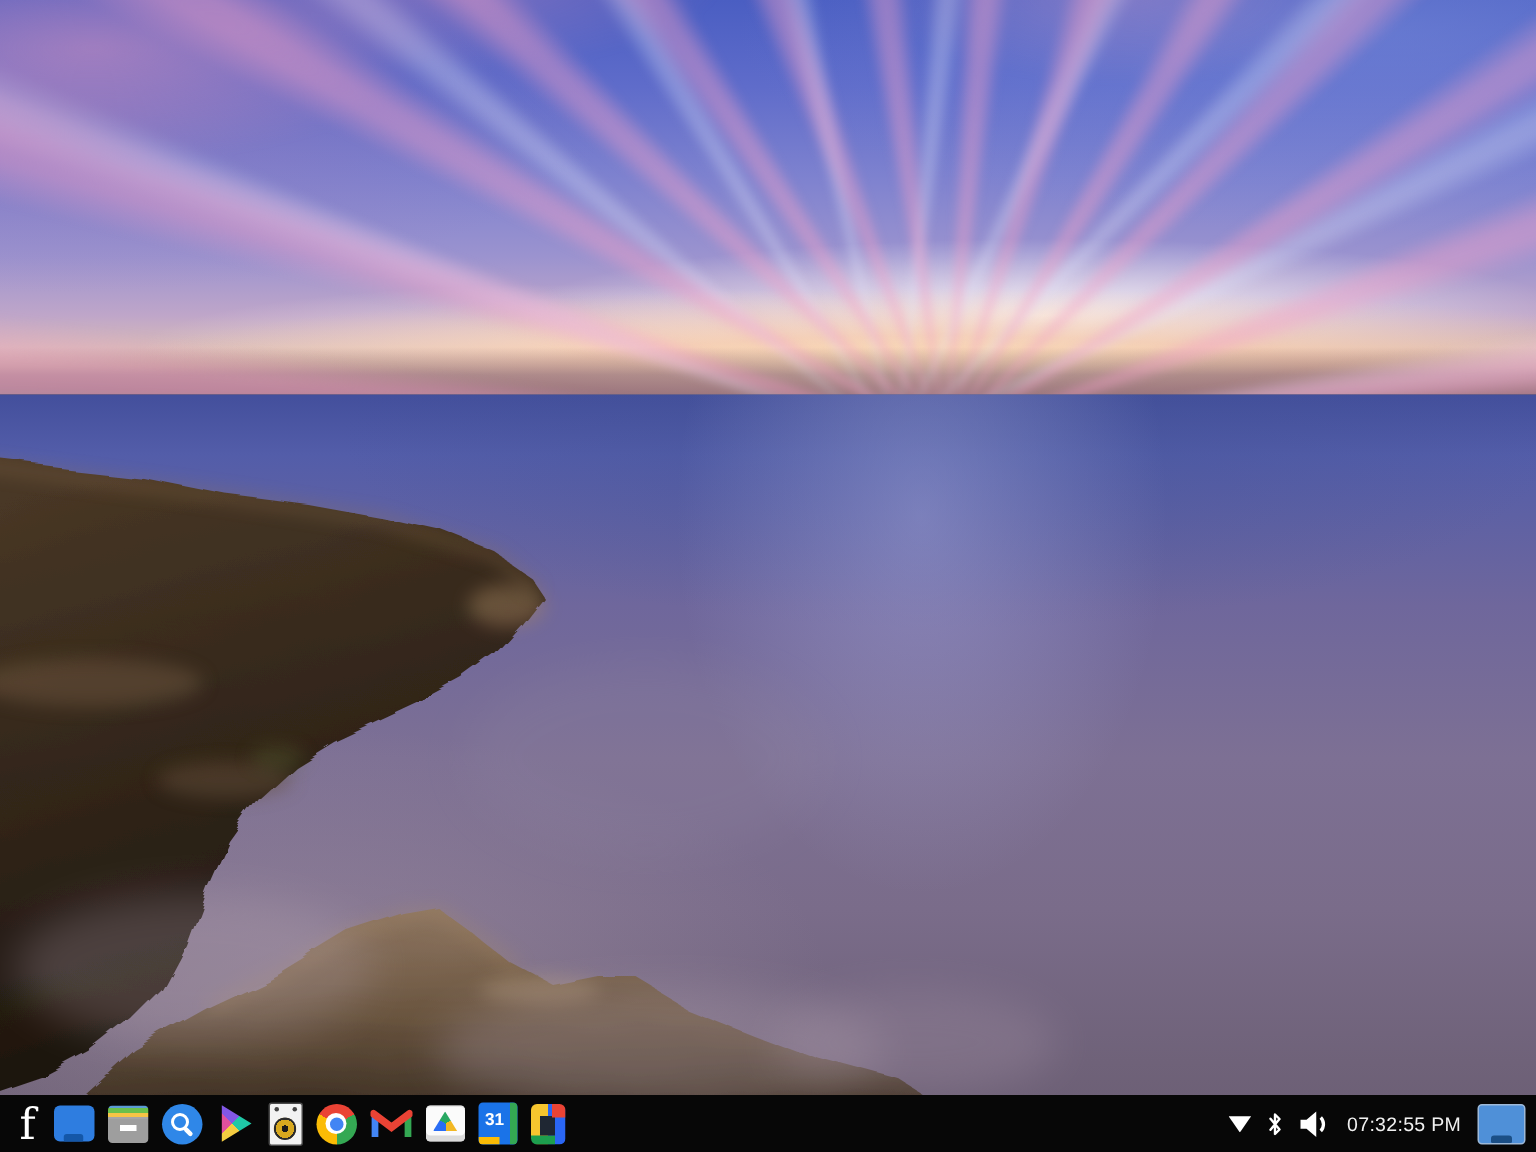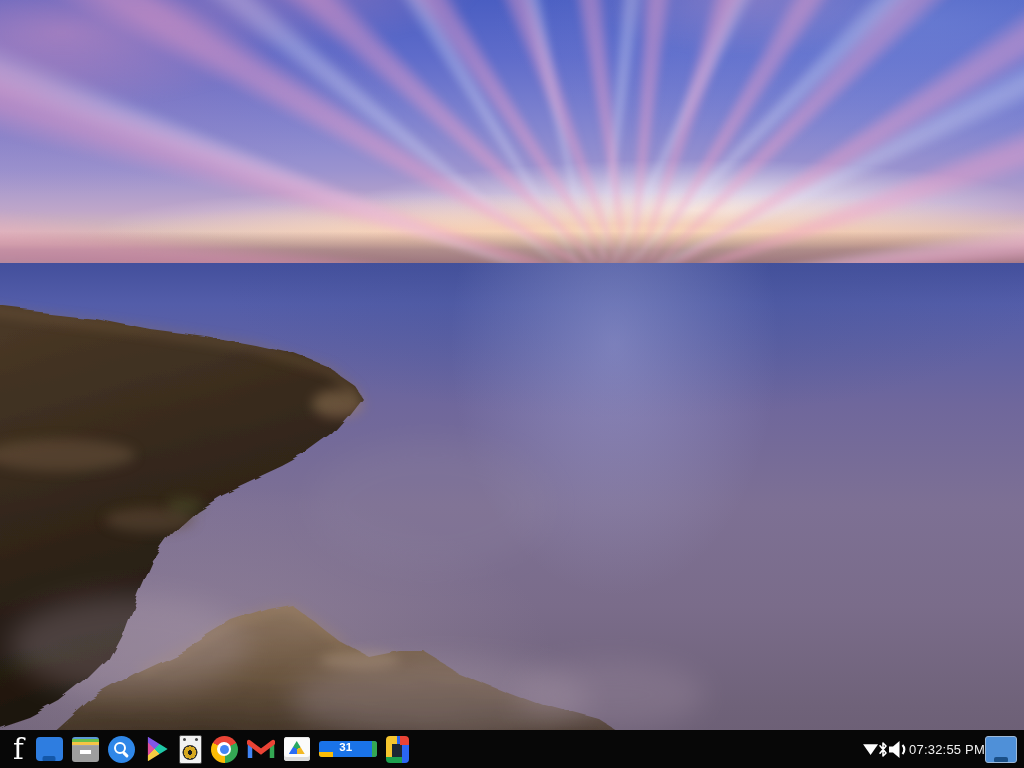--- a/index.html
+++ b/index.html
@@ -61,34 +61,34 @@
       background:radial-gradient(circle at 50% 50%, #1a1a1a 0 22%, #d7a81f 22% 58%, #2b2b2b 58% 72%, #e9b62a 72%);}
   .chrome-icon{width:27px;height:27px;border-radius:50%;position:relative;
     background:conic-gradient(from 300deg,#ea4335 0 120deg,#34a853 120deg 240deg,#fbbc05 240deg 360deg);}
   .chrome-icon::before{content:"";position:absolute;inset:6.5px;background:#fff;border-radius:50%;}
   .chrome-icon::after{content:"";position:absolute;inset:9px;background:#4285f4;border-radius:50%;}
   .gmail-icon{display:block;}
   .drive-icon{width:26px;height:24px;background:#fbfbfb;border-radius:3px;position:relative;
       box-shadow:inset 0 -4px 0 #dcdcdc, inset 0 1px 0 #e8e8e8;display:flex;align-items:flex-start;justify-content:center;}
   .drive-tri{margin-top:4px;width:16px;height:13px;clip-path:polygon(50% 0,100% 100%,0 100%);
     background:conic-gradient(from 180deg at 50% 62%, #2a6df5 0 120deg, #28a862 120deg 240deg, #f2b824 240deg 360deg);}
-  .cal-icon{width:26px;height:16px;border-radius:3px;background:#1a73e8;position:relative;overflow:hidden;padding-left:32px;}
+  .cal-icon{width:26px;height:28px;border-radius:3px;background:#1a73e8;position:relative;overflow:hidden;}
   .cal-icon::before{content:"";position:absolute;right:0;top:0;bottom:0;width:5px;background:#34a853;}
   .cal-icon::after{content:"";position:absolute;left:0;bottom:0;width:14px;height:5px;background:#fbbc05;}
   .cal-num{position:absolute;left:0;top:0;right:4px;bottom:4px;display:flex;align-items:center;justify-content:center;
       color:#fff;font-size:11.5px;font-weight:bold;}
   .docs-icon{width:23px;height:27px;border-radius:4px;
     background:
       linear-gradient(#e94335,#e94335) top right/9px 9px no-repeat,
       linear-gradient(#1f2733,#1f2733) 6px 8px/10px 13px no-repeat,
       linear-gradient(#1d9f4e,#1d9f4e) bottom left/16px 6px no-repeat,
       linear-gradient(90deg,#f6c52e 0 50%,#2a66f4 50%);}
 
   
-  .status-area{display:flex;align-items:center;padding-right:7px;cursor:pointer;}
+  .status-area{display:flex;align-items:center;gap:11px;padding-right:7px;cursor:pointer;}
   .wifi-icon{width:15px;height:12px;background:#fff;clip-path:polygon(0 10%,100% 10%,50% 100%);}
   .clock{color:#f0f0f0;font-size:13px;letter-spacing:.2px;}
   .tray-window{width:30px;height:25px;background:#4f90d8;border:1px solid #9db9d8;border-radius:3px;position:relative;}
   .tray-window::after{content:"";position:absolute;bottom:0;left:50%;transform:translateX(-50%);
       width:14px;height:5px;background:#1b4f86;border-radius:2px 2px 1px 1px;}
 </style>
 </head>
 <body>
 
 <div class="screen">

